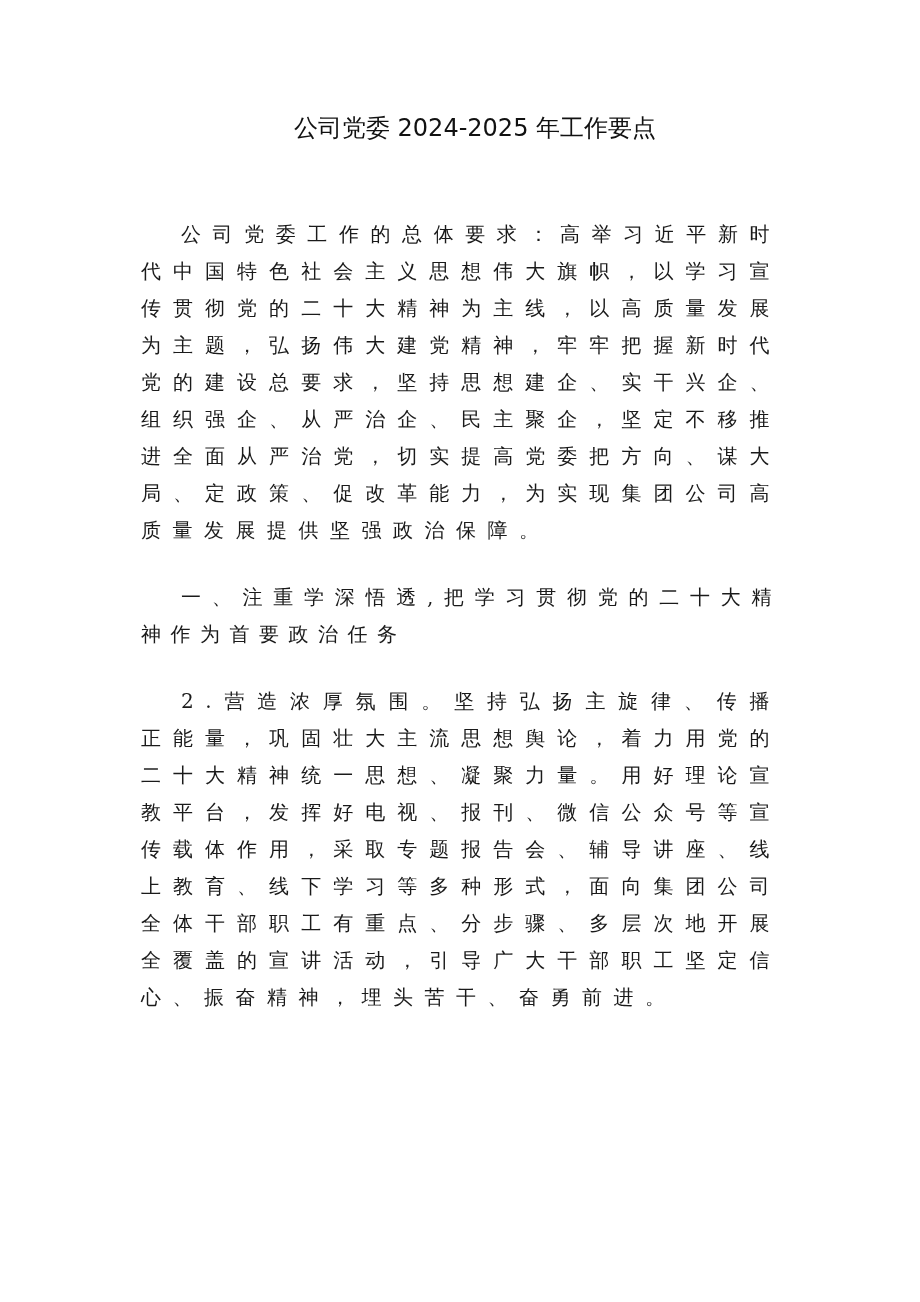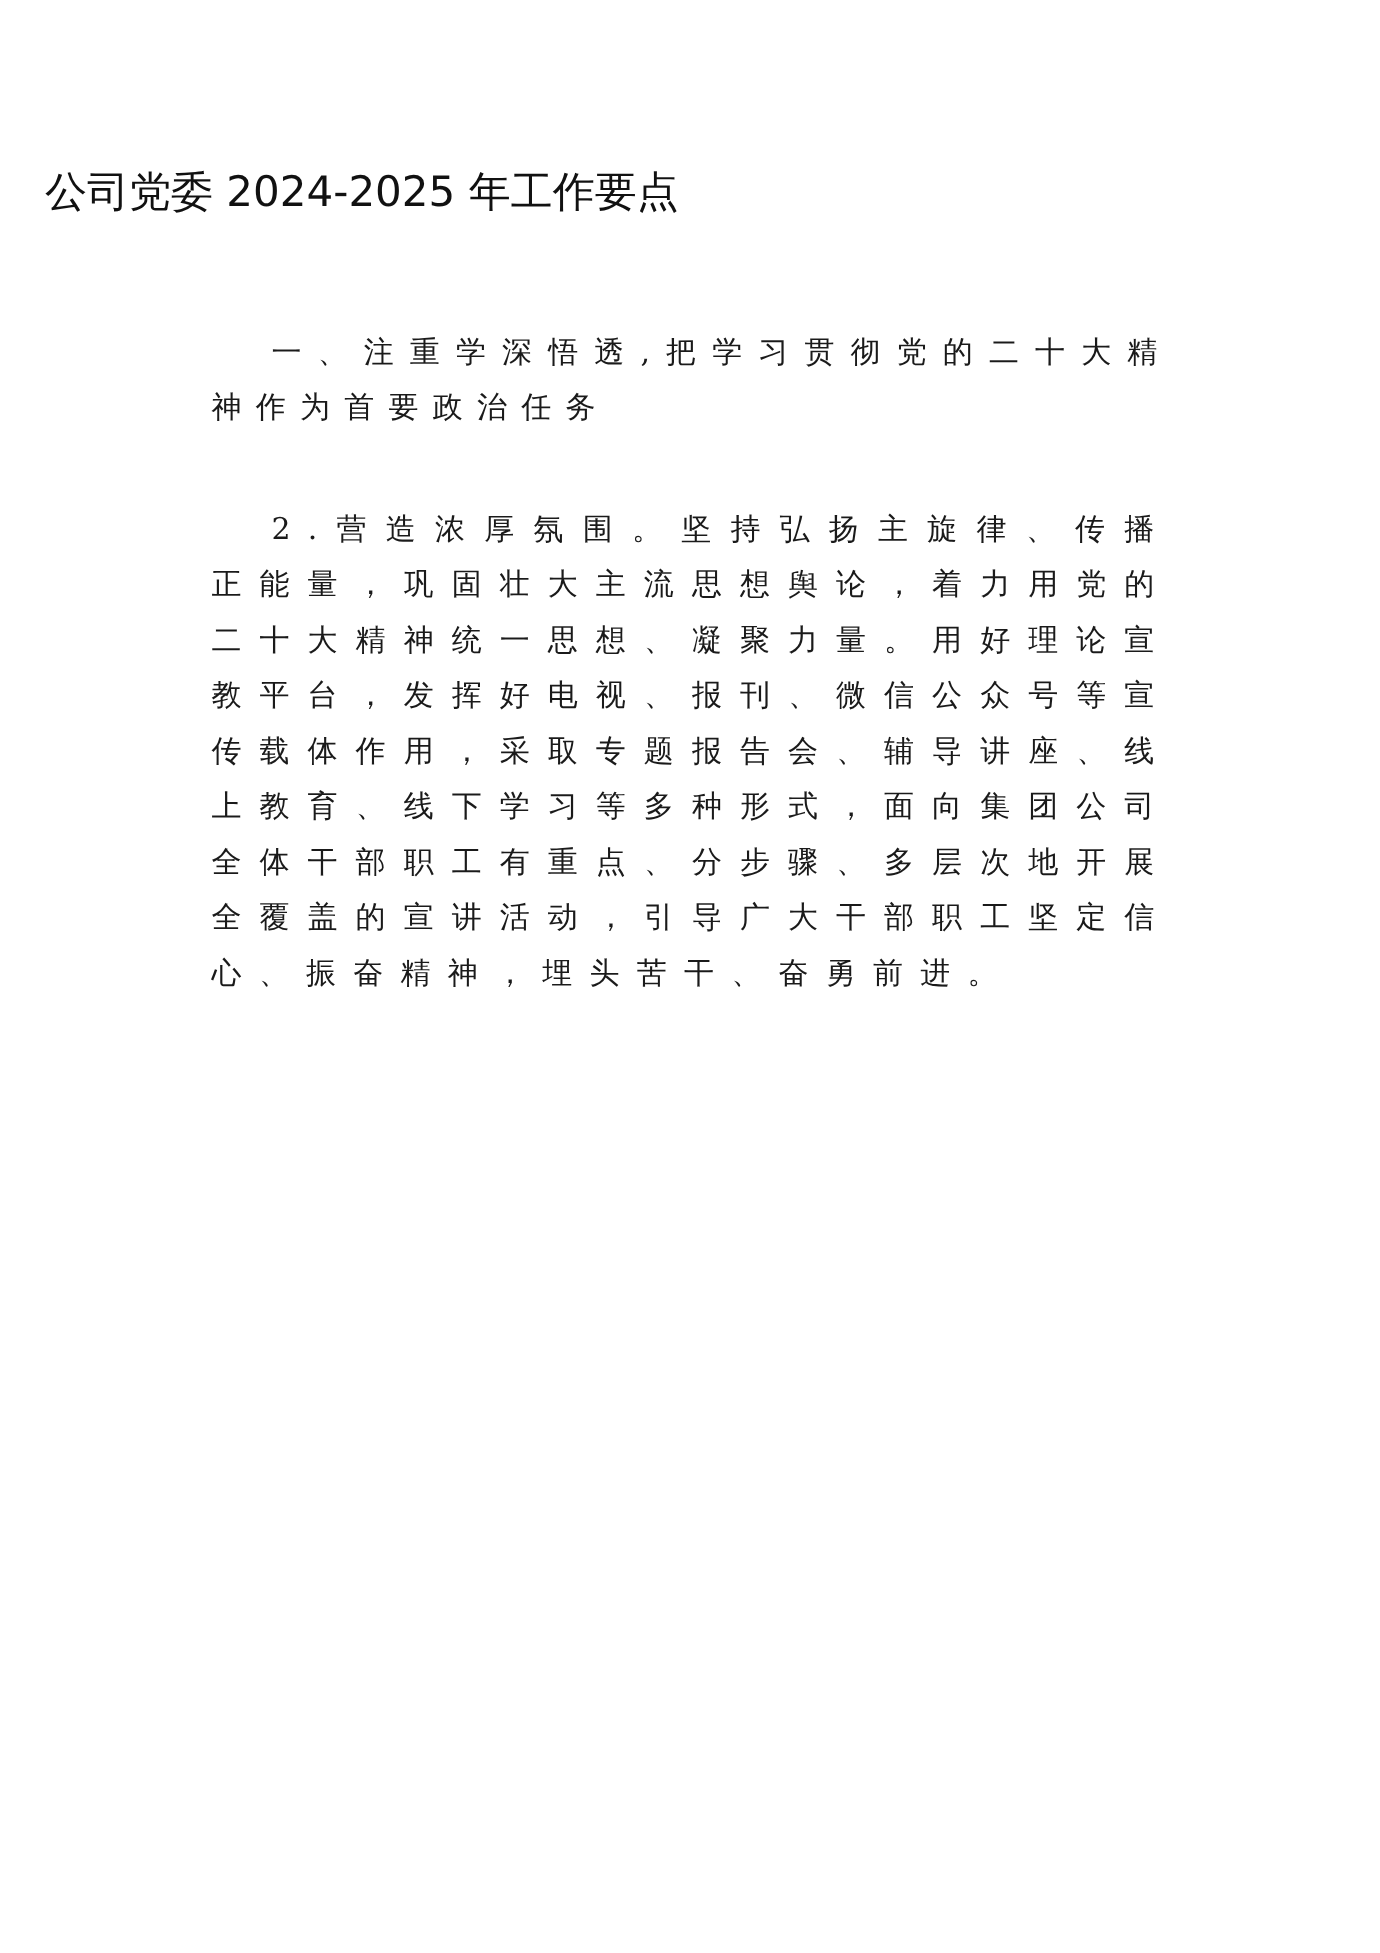--- a/index.html
+++ b/index.html
@@ -21,23 +21,23 @@
       top: 0;
       width: 920px;
       height: 1302px;
       background: #ffffff;
     }
     .title {
       position: absolute;
       top: 113px;
       left: 0;
       width: 920px;
-      text-align: left;
+      text-align: center;
       font-family: "DejaVu Sans", "Liberation Sans", sans-serif;
-      font-size: 28px;
+      font-size: 24px;
       line-height: 30px;
       color: #111111;
       letter-spacing: 0px;
       padding-left: 30px;
       box-sizing: border-box;
     }
     .body {
       position: absolute;
       left: 141px;
       top: 216px;
@@ -47,30 +47,31 @@
       margin: 0;
       font-size: 20px;
       line-height: 37px;
       letter-spacing: 11.5px;
       text-align: justify;
       text-indent: 2em;
       word-break: break-all;
       color: #1a1a1a;
     }
     .para + .para {
-      margin-top: 44px;
+      margin-top: 30px;
     }
     .heading-para {
       letter-spacing: 9.5px;
     }
   </style>
 </head>
 <body>
 
 <div class="page">
   <div class="title">公司党委 2024-2025 年工作要点</div>
 
   <div class="body">
+    <p class="para">公司党委工作的总体要求：高举习近平新时代中国特色社会主义思想伟大旗帜，以学习宣传贯彻党的二十大精神为主线，以高质量发展为主题，弘扬伟大建党精神，牢牢把握新时代党的建设总要求，坚持思想建企、实干兴企、组织强企、从严治企、民主聚企，坚定不移推进全面从严治党，切实提高党委把方向、谋大局、定政策、促改革能力，为实现集团公司高质量发展提供坚强政治保障。</p>
     <p class="para heading-para">一、注重学深悟透,把学习贯彻党的二十大精神作为首要政治任务</p>
     <p class="para">2.营造浓厚氛围。坚持弘扬主旋律、传播正能量，巩固壮大主流思想舆论，着力用党的二十大精神统一思想、凝聚力量。用好理论宣教平台，发挥好电视、报刊、微信公众号等宣传载体作用，采取专题报告会、辅导讲座、线上教育、线下学习等多种形式，面向集团公司全体干部职工有重点、分步骤、多层次地开展全覆盖的宣讲活动，引导广大干部职工坚定信心、振奋精神，埋头苦干、奋勇前进。</p>
 
   </div>
 </div>
 
 </body></html>

